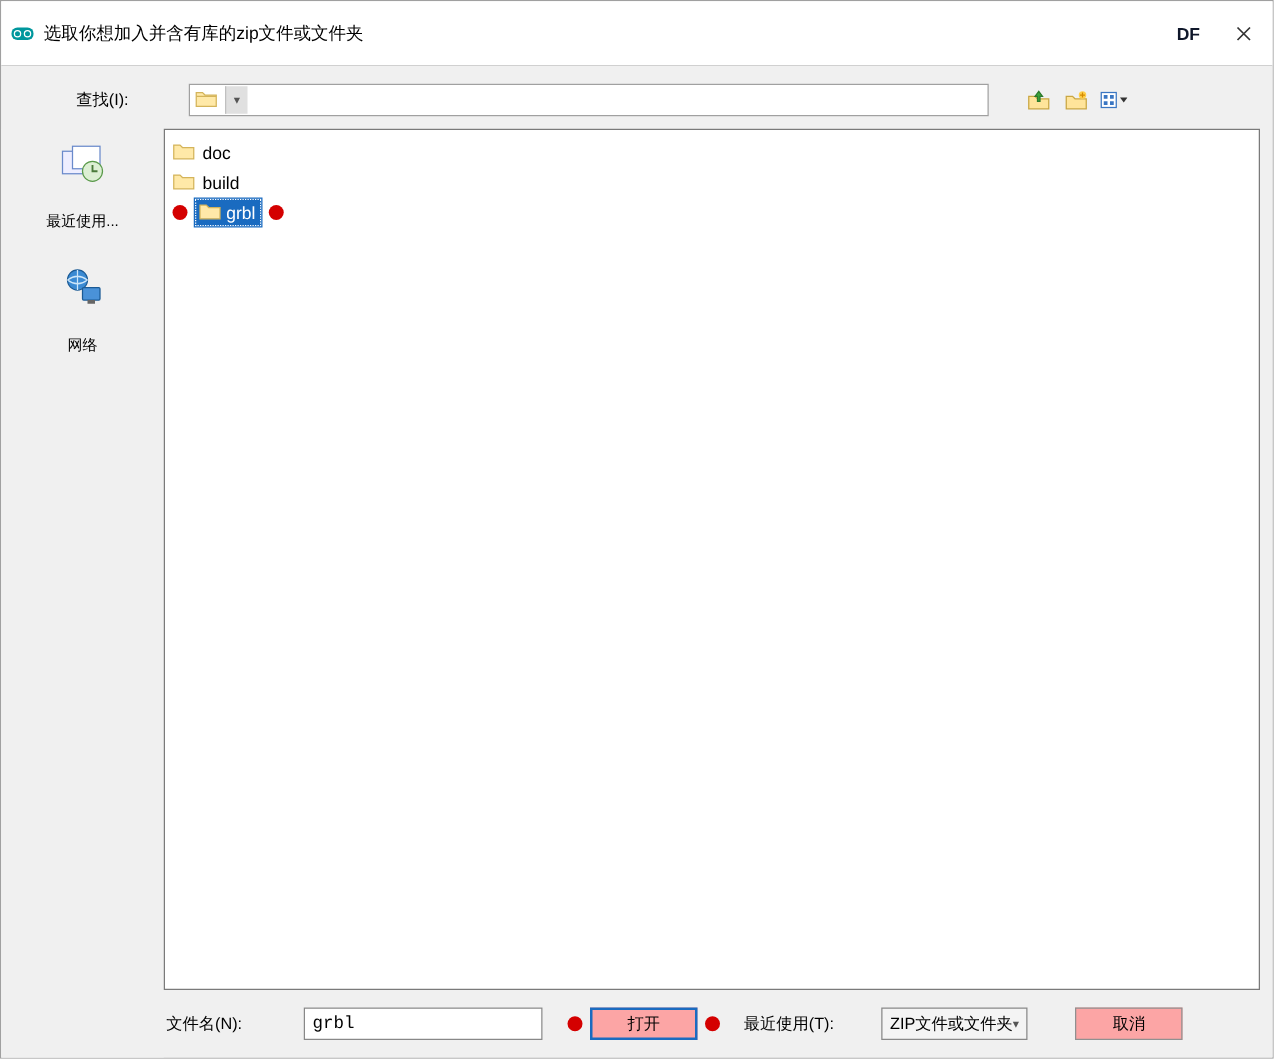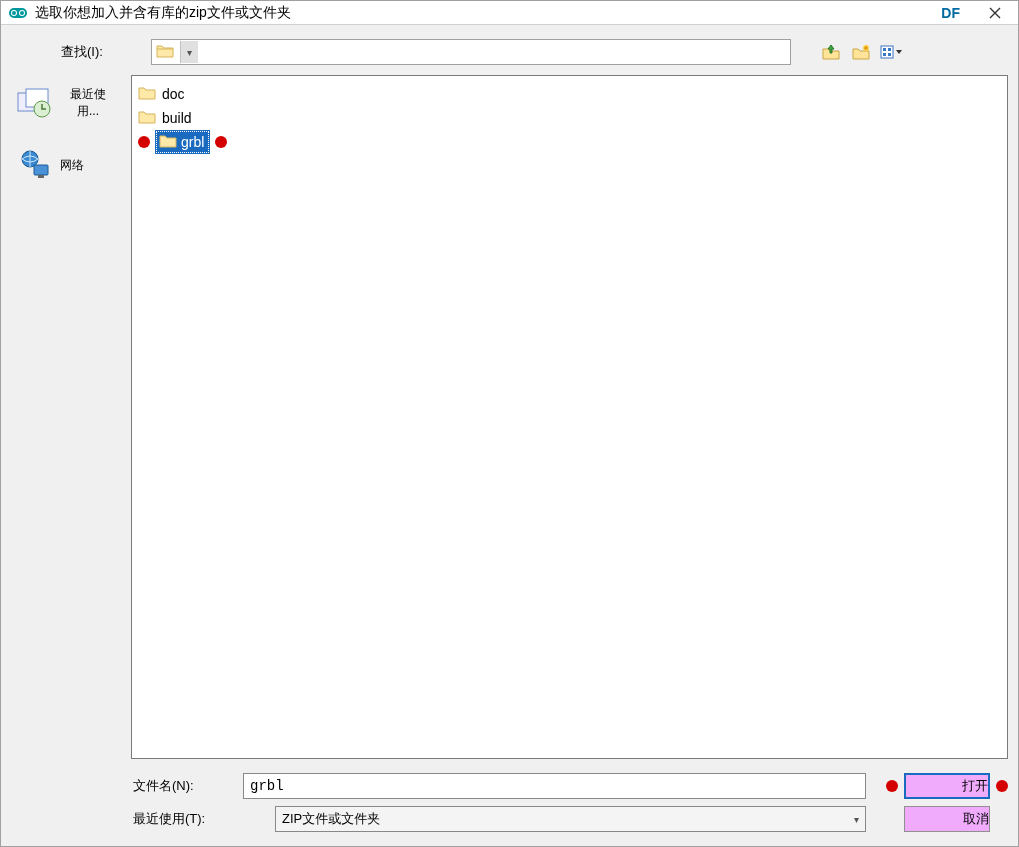--- a/index.html
+++ b/index.html
@@ -13,21 +13,21 @@
   }
   .window {
     width: 1019px;
     height: 847px;
     background: #ffffff;
     border: 1px solid #a0a0a0;
     display: flex;
     flex-direction: column;
   }
   .titlebar {
-    height: 24px;
+    height: 52px;
     display: flex;
     align-items: center;
     padding: 0 8px;
     border-bottom: 1px solid #d0d0d0;
     background: #ffffff;
   }
   .app-icon {
     width: 18px;
     height: 18px;
     margin-right: 8px;
@@ -39,21 +39,21 @@
     flex: 1;
     font-size: 14px;
     color: #000;
   }
   .titlebar-right {
     display: flex;
     align-items: center;
     gap: 20px;
   }
   .df-label {
-    color: #0369a1;
+    color: #0f172a;
     font-weight: bold;
     font-size: 14px;
   }
   .close-btn {
     width: 30px;
     height: 30px;
     display: flex;
     align-items: center;
     justify-content: center;
     cursor: pointer;
@@ -129,23 +129,23 @@
     width: 130px;
     display: flex;
     flex-direction: column;
     align-items: center;
     padding-top: 10px;
     gap: 26px;
     background: #f0f0f0;
   }
   .place-item {
     display: flex;
-    flex-direction: row;
-    align-items: center;
-    gap: 8px;
+    flex-direction: column;
+    align-items: center;
+    gap: 20px;
     width: 100px;
     cursor: pointer;
   }
   .place-icon {
     width: 36px;
     height: 36px;
     display: flex;
     align-items: center;
     justify-content: center;
   }
@@ -198,22 +198,22 @@
     width: 12px;
     height: 12px;
     border-radius: 50%;
     background: #d40000;
     display: inline-block;
   }
 
   .bottom-controls {
     padding: 4px 0 14px 0;
     display: flex;
-    flex-direction: column;
-    gap: 7px;
+    flex-direction: row;
+    gap: 17px;
   }
   .ctrl-row {
     display: flex;
     align-items: center;
     gap: 12px;
   }
   .ctrl-label {
     width: 100px;
     font-size: 13px;
     padding-left: 2px;
@@ -230,33 +230,32 @@
   }
   .ctrl-combo {
     flex: 1;
     height: 26px;
     border: 1px solid #888;
     background: #f4f4f4;
     display: flex;
     align-items: center;
     padding: 0 6px;
     justify-content: space-between;
-    margin-left: 32px;
   }
   .ctrl-combo .ct {
     font-size: 13px;
   }
   .action-btn {
     width: 86px;
     height: 26px;
     border: 1px solid #909090;
-    background: #f0abfc;
+    background: #fca5a5;
     cursor: pointer;
     font-size: 13px;
-    text-align: right;
+    text-align: center;
     line-height: 24px;
   }
   .action-btn.primary {
     border: 2px solid #1a6bc0;
     line-height: 22px;
   }
   .right-col {
     display:flex;
     align-items:center;
     gap:6px;

